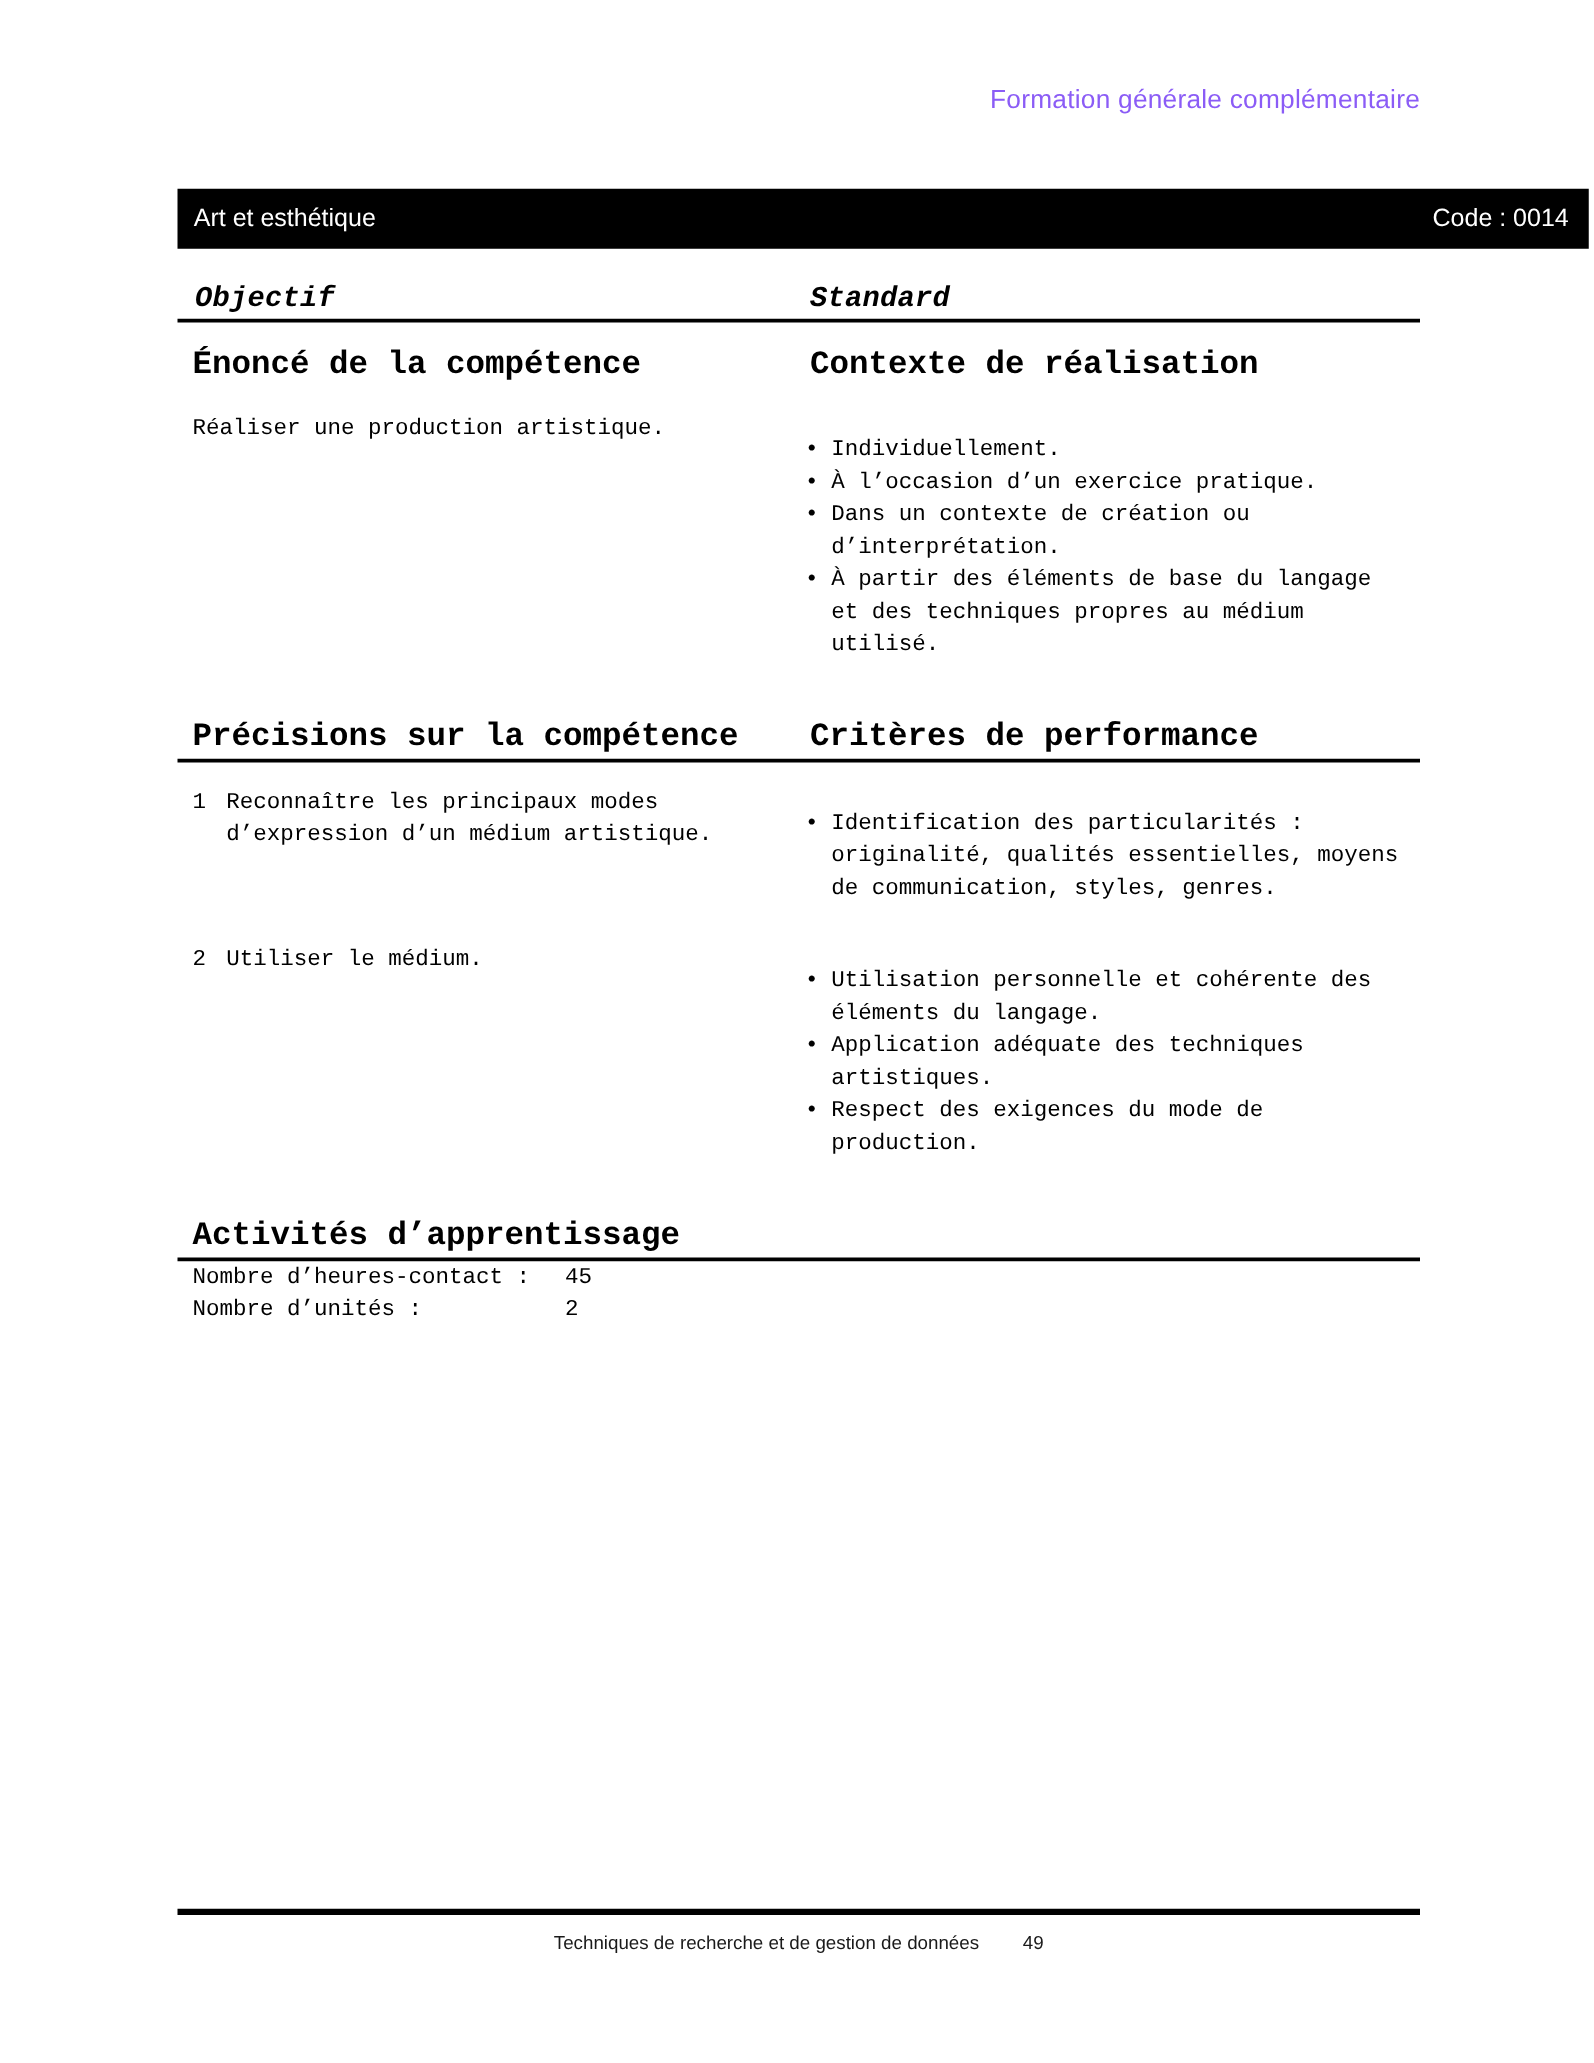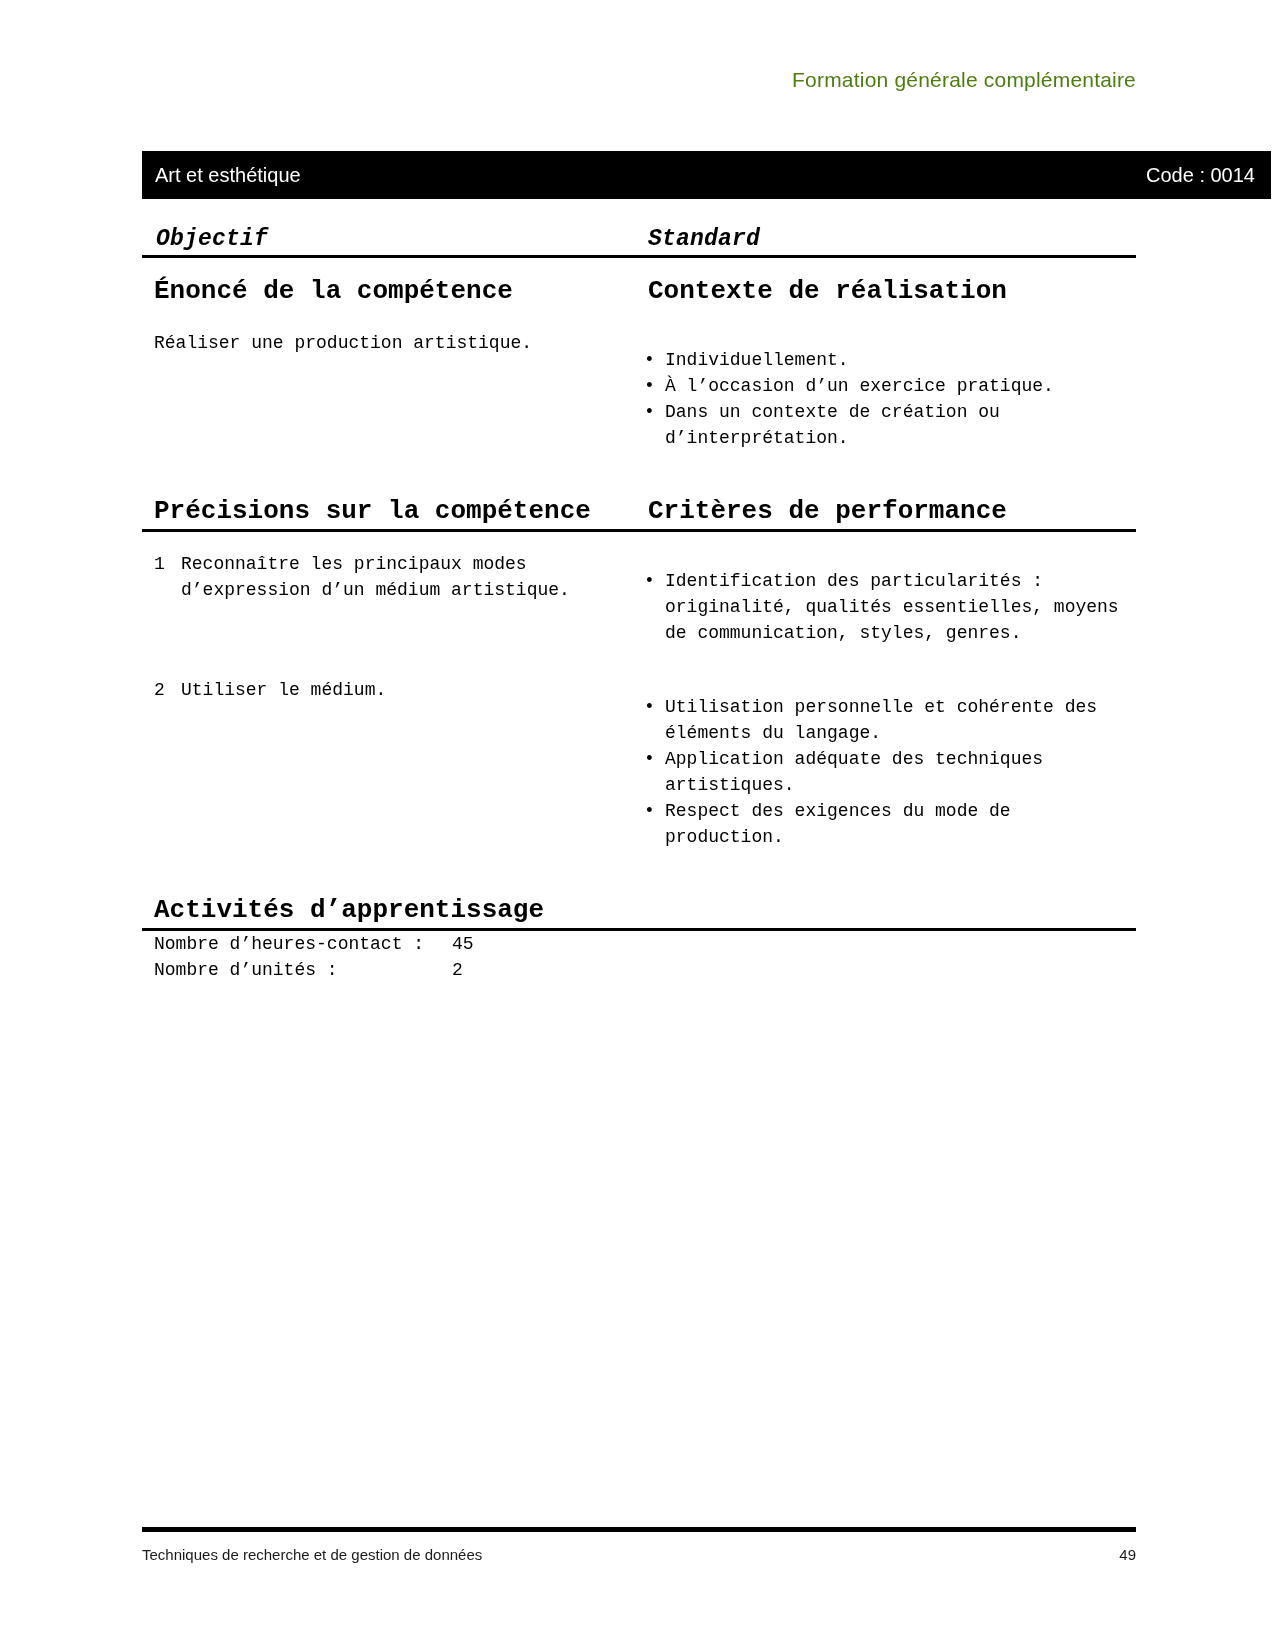--- a/index.html
+++ b/index.html
@@ -16,21 +16,21 @@
     color: #000000;
     overflow: hidden;
   }
   .header-note {
     position: absolute;
     top: 68px;
     left: 142px;
     width: 994px;
     text-align: right;
     font-size: 21px;
-    color: #4d7c0f;
+    color: #8b5cf6;
     letter-spacing: 0.2px;
   }
   .title-bar {
     position: absolute;
     top: 151px;
     left: 142px;
     width: 1129px;
     height: 48px;
     background: #000000;
     color: #ffffff;
@@ -123,21 +123,21 @@
     width: 994px;
     height: 5px;
     background: #000000;
   }
   .footer {
     position: absolute;
     top: 1546px;
     left: 142px;
     width: 994px;
     display: flex;
-    justify-content: space-between;
+    justify-content: center;
     align-items: baseline;
     font-size: 15px;
     color: #1a1a1a;
   }
   .footer .pagenum { margin-left: 35px; }
 </style>
 </head>
 <body>
 
 <div class="page">
@@ -162,20 +162,21 @@
       <div class="subhead right">Contexte de réalisation</div>
     </div>
 
     <div class="grid body-row">
       <div class="col-left">Réaliser une production artistique.</div>
       <div class="col-right">
         <ul class="bullets">
           <li>Individuellement.</li>
           <li>À l’occasion d’un exercice pratique.</li>
           <li>Dans un contexte de création ou d’interprétation.</li>
+          <li>À partir des éléments de base du langage et des techniques propres au médium utilisé.</li>
         </ul>
       </div>
     </div>
 
     <div class="grid subheads sec-heads">
       <div class="subhead left">Précisions sur la compétence</div>
       <div class="subhead right">Critères de performance</div>
     </div>
     <div class="rule3"></div>
 

